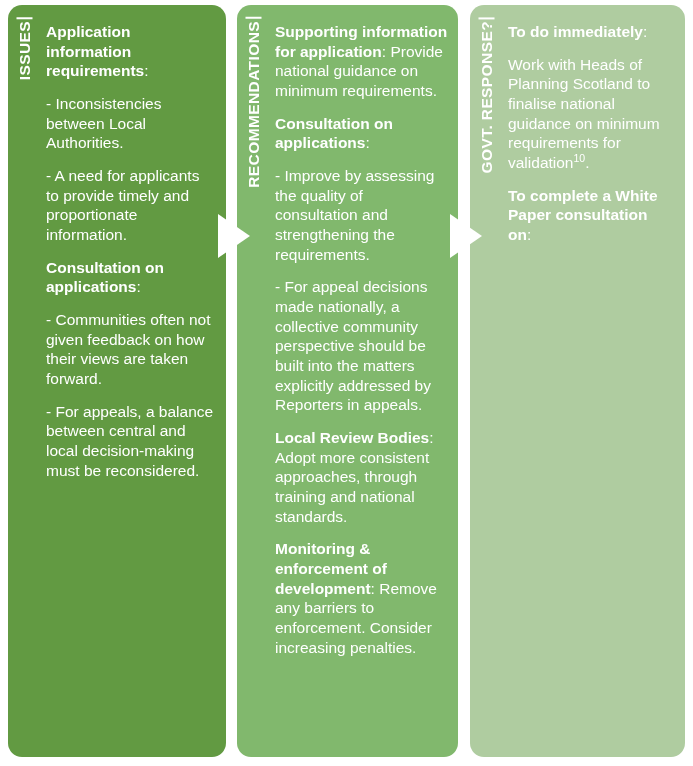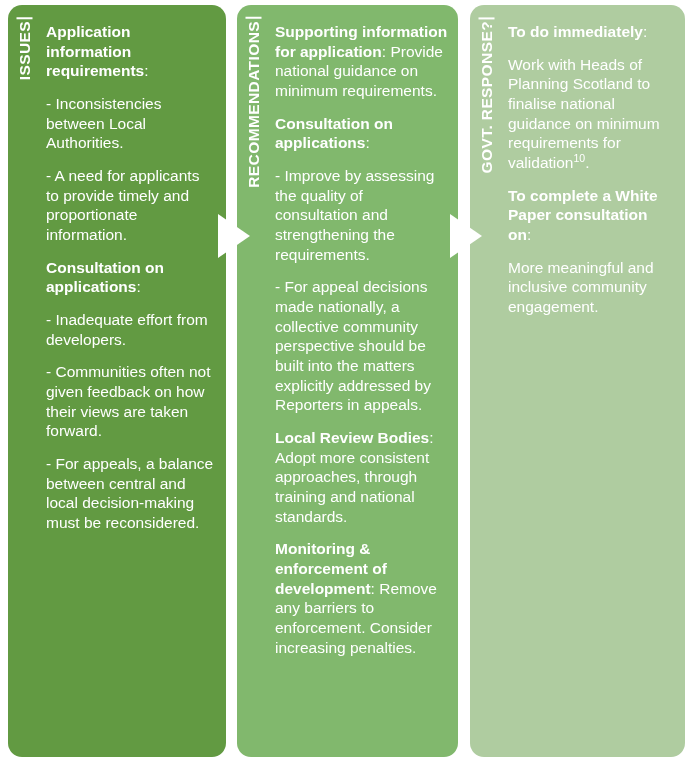--- a/index.html
+++ b/index.html
@@ -136,23 +136,20 @@
       </p>
 
       <p class="block">
         <span class="rest">- A need for applicants to provide timely and proportionate information.</span>
       </p>
 
       <p class="block">
         <span class="lead">Consultation on applications</span><span class="lead-colon">:</span>
       </p>
 
-      <p class="block">
-        <span class="rest">- Inadequate effort from developers.</span>
-      </p>
 
       <p class="block">
         <span class="rest">- Communities often not given feedback on how their views are taken forward.</span>
       </p>
 
       <p class="block">
         <span class="rest">- For appeals, a balance between central and local decision-making must be reconsidered.</span>
       </p>
 
 
@@ -208,20 +205,17 @@
       </p>
 
       <p class="block">
         <span class="rest">Work with Heads of Planning Scotland to finalise national guidance on minimum requirements for validation</span><sup>10</sup><span class="rest">.</span>
       </p>
 
       <p class="block">
         <span class="lead">To complete a White Paper consultation on</span><span class="lead-colon">:</span>
       </p>
 
-      <p class="block">
-        <span class="rest">More meaningful and inclusive community engagement.</span>
-      </p>
 
     </div>
   </div>
 
 </div>
 
 </body></html>

